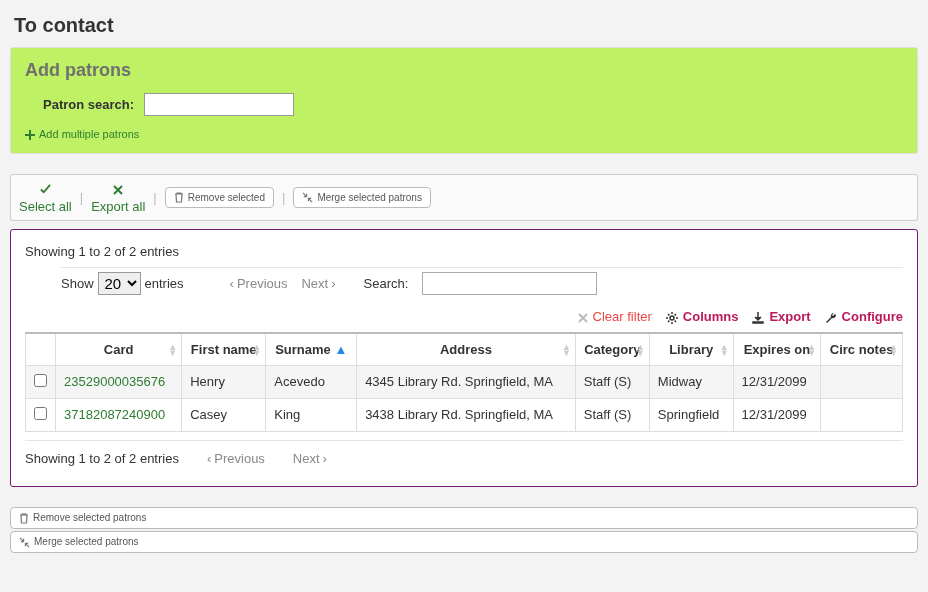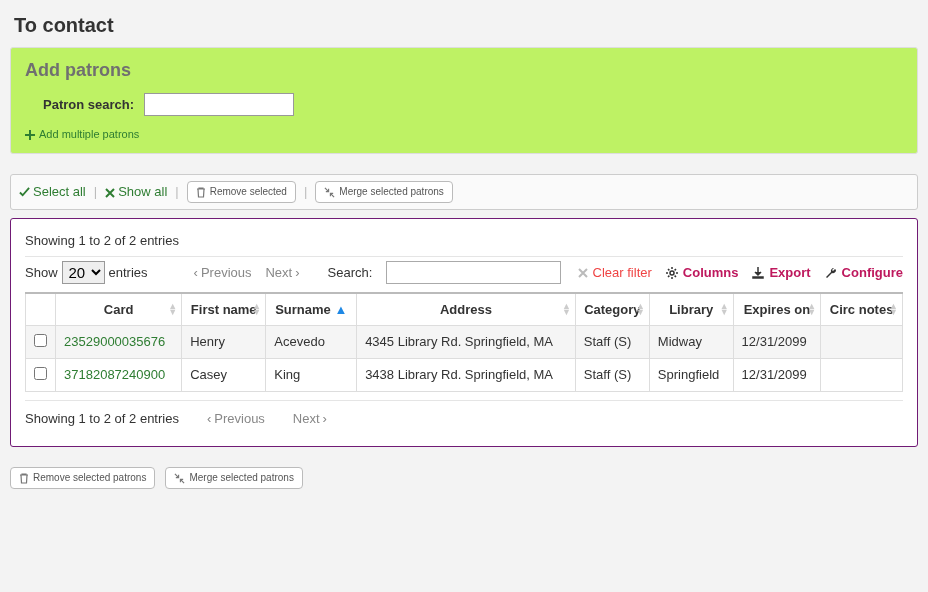--- a/index.html
+++ b/index.html
@@ -7,27 +7,27 @@
     .container { padding: 8px 10px 20px 10px; }
     h1 { font-size: 20px; font-weight: bold; color: #333; margin: 6px 0 10px 4px; }
     .panel { background: #bef264; border: 1px solid #ddd; border-radius: 3px; padding: 12px 14px; margin-bottom: 20px; }
     .panel h2 { font-size: 18px; font-weight: bold; color: #707070; margin-bottom: 12px; }
     .search-row { display: flex; align-items: center; gap: 10px; margin-left: 18px; margin-bottom: 10px; }
     .search-row label { font-weight: bold; font-size: 13px; }
     .search-row input { width: 150px; padding: 3px 4px; border: 1px solid #999; font-size: 13px; }
     .add-multiple { color: #2e7d32; text-decoration: none; font-size: 11px; display: inline-flex; align-items: center; gap: 4px; cursor: pointer; }
 
     .toolbar { border: 1px solid #ccc; background: #fafafa; border-radius: 3px; padding: 6px 8px; display: flex; align-items: center; gap: 6px; margin-bottom: 8px; }
-    .link-btn { color: #2e7d32; text-decoration: none; font-size: 13px; display: inline-flex; align-items: center; gap: 3px; cursor: pointer; }
+    .link-btn { color: #2e7d32; text-decoration: none; font-size: 13px; display: inline-flex; align-items: center; gap: 3px; cursor: pointer; flex-direction: column; }
     .sep { color: #bbb; padding: 0 2px; }
     .btn { background: #fff; border: 1px solid #bbb; border-radius: 4px; padding: 4px 8px; font-size: 10px; color: #555; display: inline-flex; align-items: center; gap: 4px; cursor: pointer; }
 
     .table-panel { background: #fff; border: 1px solid #701a75; border-radius: 3px; padding: 14px 14px 6px 14px; margin-bottom: 20px; }
     .info-row { display:flex; justify-content:flex-start; color: #333; font-size: 13px; margin-bottom: 8px;}
-    .controls-row { border-top: 1px solid #e5e5e5; padding-top: 4px; display: flex; align-items: center; gap: 14px; margin-bottom: 8px; flex-wrap: wrap; }
+    .controls-row { border-top: 1px solid #e5e5e5; padding-top: 4px; display: flex; align-items: center; gap: 14px; margin-bottom: 8px; flex-wrap: wrap; margin-left: 36px; }
     .controls-row .left { display:flex; align-items:center; gap:4px; }
     .controls-row select { padding: 1px 2px; font-size: 15px; border:1px solid #999; }
     .page-btn { color: #888; font-size: 13px; cursor: pointer; display:inline-flex; align-items:center; gap:3px; }
     .search-label { margin-left: 14px; }
     .search-input { width: 175px; padding: 3px 4px; border: 1px solid #aaa; font-size: 13px; }
     .right-tools { margin-left: auto; display: flex; align-items: center; gap: 14px; }
     .tool-link { color: #be185d; font-size: 13px; display: inline-flex; align-items: center; gap: 5px; cursor: pointer; font-weight: bold;}
     .tool-link.muted { color: #ef4444; font-weight: normal;}
 
     table { border-collapse: collapse; width: 100%; font-size: 13px; }
@@ -35,21 +35,21 @@
     thead th .sort { position: absolute; right: 4px; top: 50%; transform: translateY(-50%); font-size: 9px; color: #ccc; line-height: 6px; }
     thead th .sort-asc { color: #1e88e5; }
     tbody td { border: 1px solid #ddd; padding: 8px 8px; vertical-align: top; }
     tbody tr:nth-child(odd) { background: #f5f5f5; }
     .card-link { color: #2e7d32; text-decoration: none; }
     .checkbox-cell { width: 28px; text-align: center; }
     .checkbox-cell input { cursor: pointer; }
 
     .bottom-row { border-top: 1px solid #e5e5e5; margin-top: 8px; padding-top: 10px; padding-bottom: 14px; display:flex; align-items:center; gap: 28px;}
 
-    .footer-actions { display:flex; gap: 10px; }
+    .footer-actions { display:flex; gap: 2px; flex-direction: column; }
 
     svg { display: inline-block; vertical-align: middle; }
   </style>
 </head>
 <body>
 
 <div class="container">
   <h1>To contact</h1>
 
   <div class="panel">
@@ -77,21 +77,21 @@
       </span>
       <span>Select all</span>
     </a>
     <span class="sep">|</span>
     <a class="link-btn">
       <span>
         <svg width="10" height="10" viewBox="0 0 10 10">
             <path d="M1 1l8 8M9 1l-8 8" stroke="#2e7d32" stroke-width="2"></path>
           </svg>
       </span>
-      <span>Show all</span>
+      <span>Export all</span>
     </a>
     <span class="sep">|</span>
     <button class="btn">
       <span>
         <svg width="10" height="11" viewBox="0 0 10 11">
             <path d="M1 2h8M3 2V1h4v1M2 2l.5 8h5l.5-8" stroke="#777" stroke-width="1.2" fill="none"></path>
           </svg>
       </span>
       <span>Remove selected</span>
     </button>

